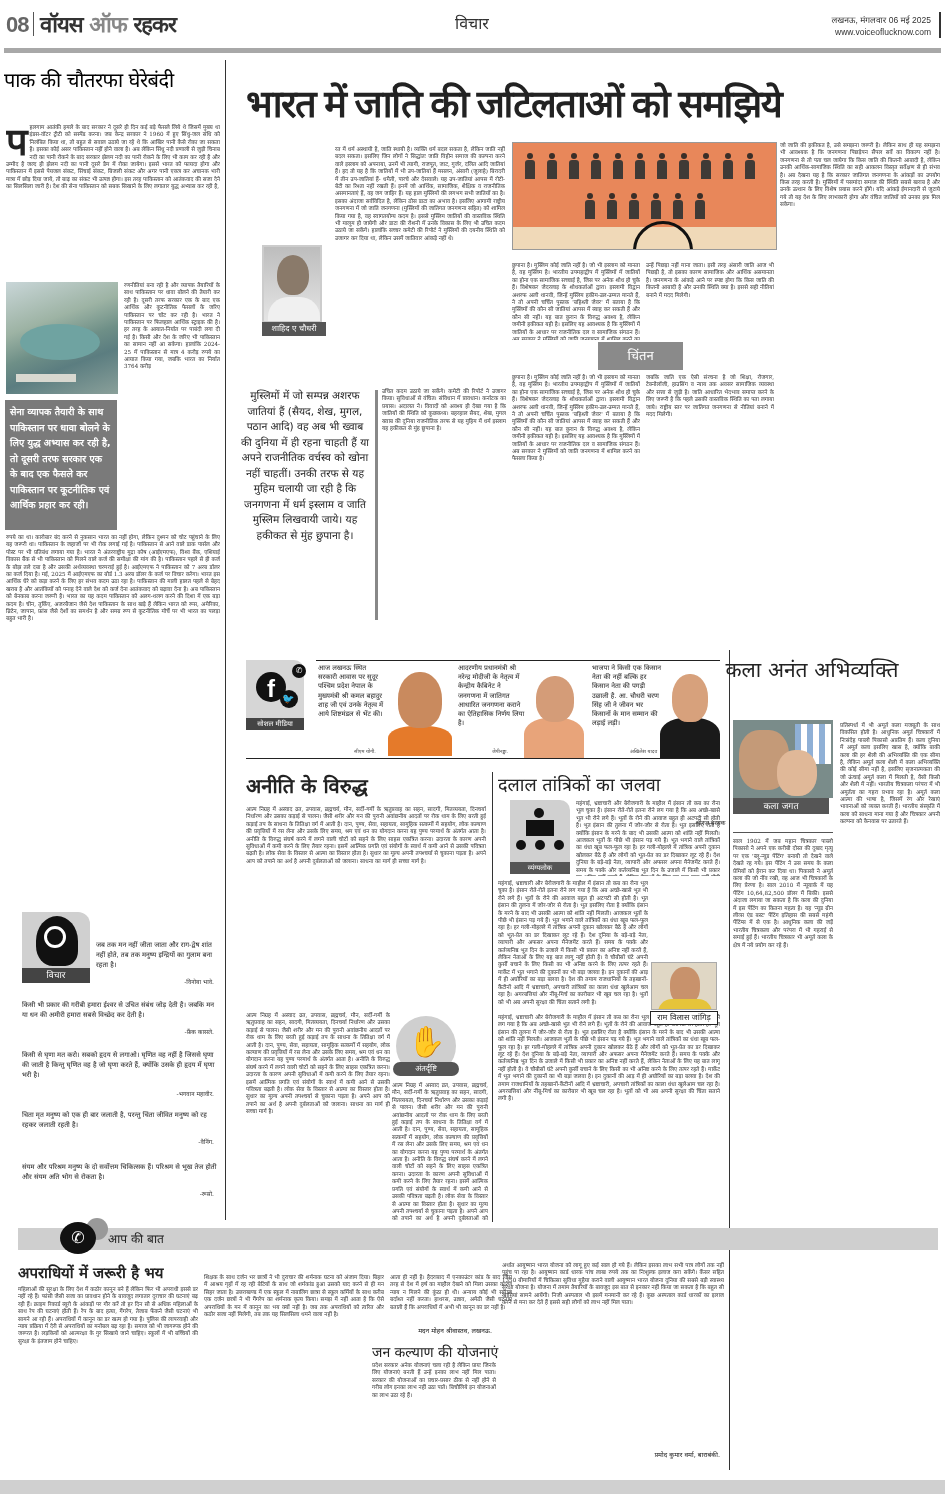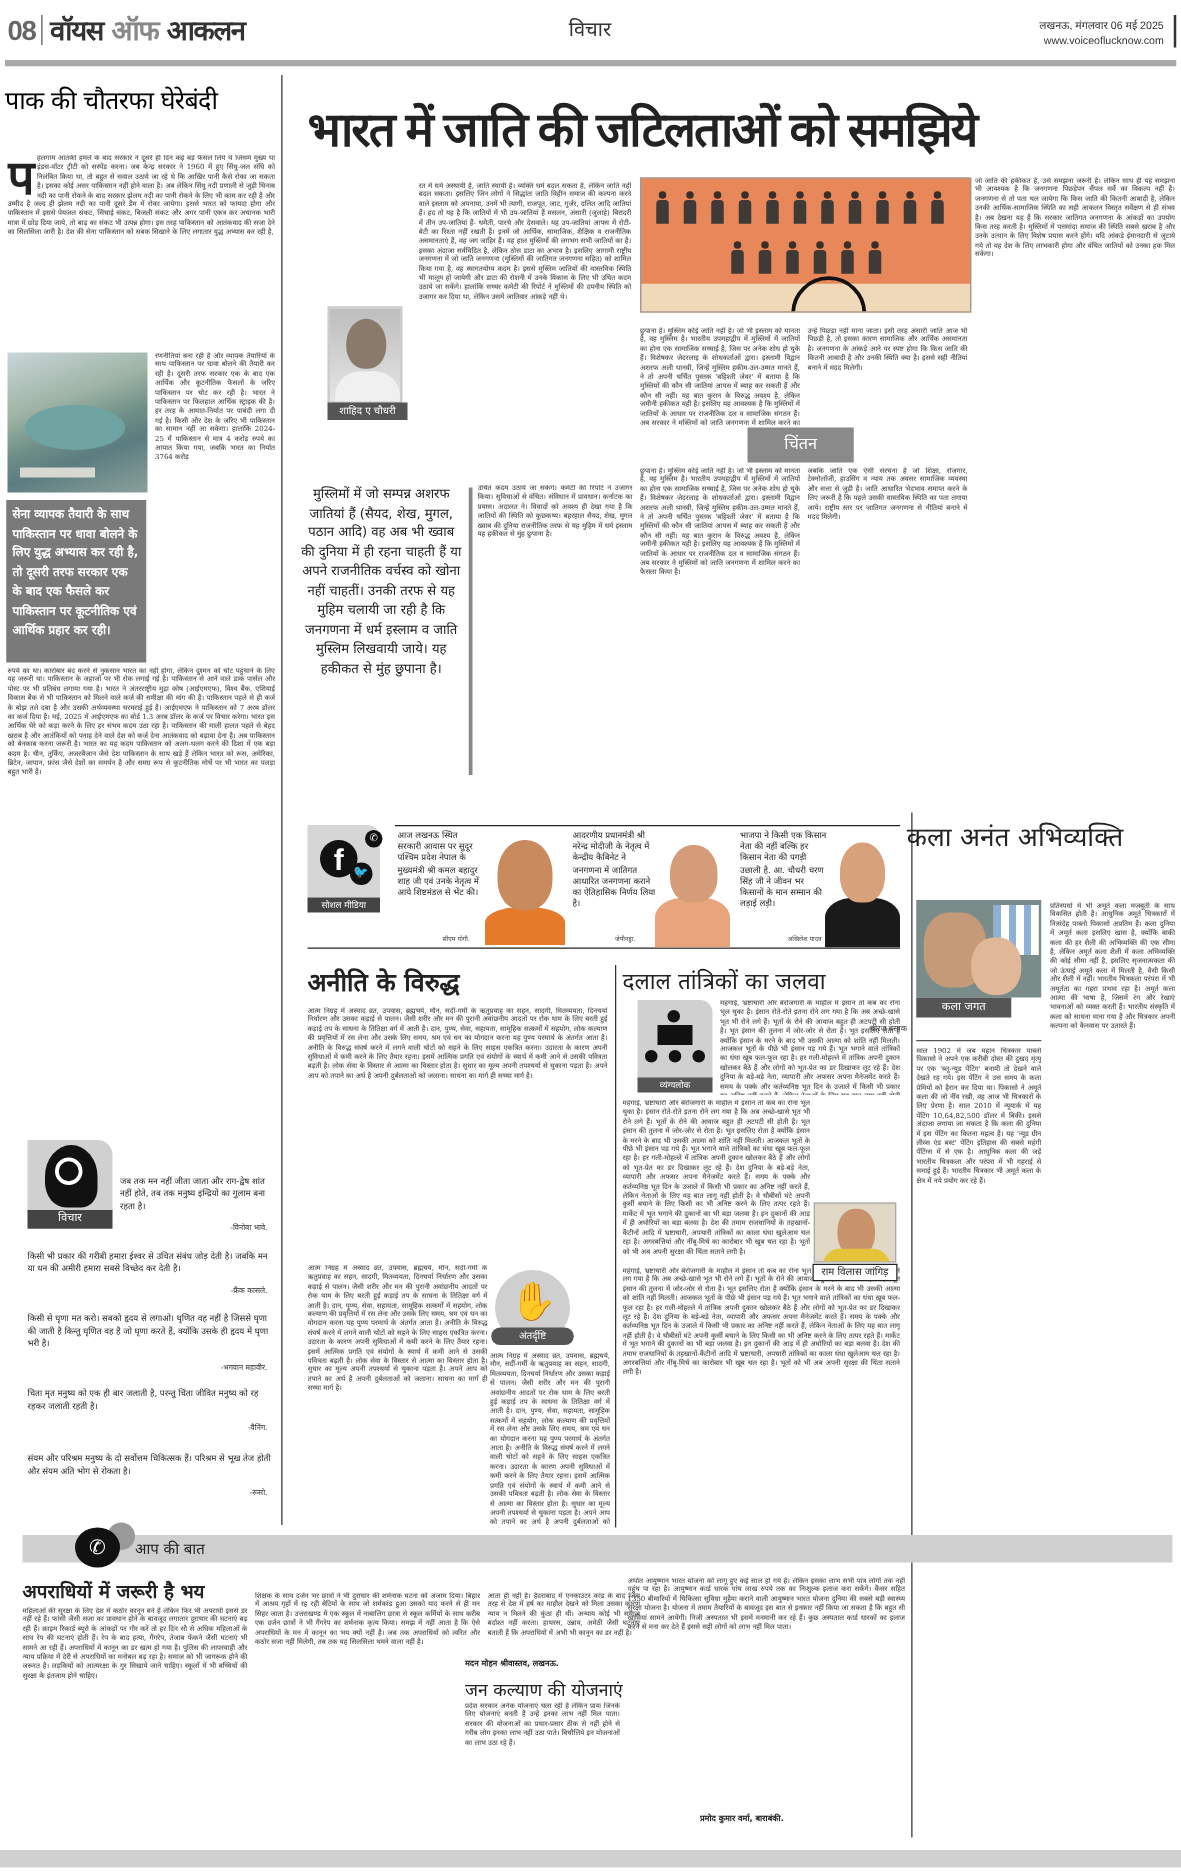--- a/index.html
+++ b/index.html
@@ -37,21 +37,21 @@
 .wa{left:292px;top:664px;width:14px;height:14px;border-radius:50%;background:#111;color:#fff;font-size:8px;text-align:center;line-height:14px}
 .soc-rule{left:316px;top:660px;width:404px;height:1px;background:#222}
 .soc-rule2{left:246px;top:758px;width:474px;height:1px;background:#222}
 .soc-text{font-size:6.8px;line-height:9.2px;font-family:"DejaVu Sans",sans-serif;color:#222}
 .soc-sig{font-size:5px;color:#444;font-family:"DejaVu Sans",sans-serif}
 .portrait{position:absolute;overflow:hidden}
 .portrait .f{position:absolute;border-radius:48% 48% 42% 42%;background:#c58a62}
 .portrait .c{position:absolute;bottom:0;border-radius:40% 40% 0 0}
 .art-title{left:712px;top:655px;width:200px;font-family:"DejaVu Sans",sans-serif;font-size:21px;line-height:30px;text-align:center;color:#222}
 .art-img{left:733px;top:720px;width:100px;height:78px;background:#7a8c8a;overflow:hidden}
-.art-label{left:733px;top:798px;width:76px;height:16px;background:#555;color:#fff;font-family:"DejaVu Sans",sans-serif;font-size:9px;text-align:center;line-height:16px}
+.art-label{left:733px;top:798px;width:96px;height:16px;background:#555;color:#fff;font-family:"DejaVu Sans",sans-serif;font-size:9px;text-align:center;line-height:16px}
 .art-author{left:696px;top:818px;font-size:6.5px;font-family:Liberation Serif, serif;color:#333}
 .h2{font-family:"DejaVu Sans",sans-serif;font-weight:bold;font-size:20px;color:#222;white-space:nowrap}
 .h2l{font-family:"DejaVu Sans",sans-serif;font-size:18px;color:#222;white-space:nowrap}
 .vyang-box{left:510px;top:800px;width:60px;height:64px;background:#d0d0d0;border-radius:0 10px 0 0}
 .vyang-label{left:510px;top:862px;width:60px;height:12px;background:#555;color:#fff;font-family:"DejaVu Sans",sans-serif;font-size:7px;text-align:center;line-height:12px}
 .antar-circle{left:396px;top:1016px;width:60px;height:60px;border-radius:50%;background:#cfcfcf}
 .antar-label{left:393px;top:1062px;width:66px;height:14px;border-radius:7px;background:#555;color:#fff;font-family:"DejaVu Sans",sans-serif;font-size:8px;text-align:center;line-height:14px}
 .hamsa{left:408px;top:1024px;font-size:30px;line-height:36px;color:#111}
 .ram-photo{left:651px;top:962px;width:66px;height:48px;background:#e0d7c5;overflow:hidden;border:1px solid #aaa}
 .ram-label{left:650px;top:1011px;width:68px;height:14px;border:1px solid #222;background:#fff;font-family:"DejaVu Sans",sans-serif;font-size:8px;text-align:center;line-height:12px;color:#222}
@@ -59,31 +59,31 @@
 .vichar-label{left:22px;top:968px;width:68px;height:15px;background:#444;color:#fff;font-family:"DejaVu Sans",sans-serif;font-size:9px;text-align:center;line-height:15px}
 .head-icon{left:36px;top:916px;width:42px;height:50px;background:#111;border-radius:50% 50% 30% 40%}
 .head-ring{left:44px;top:926px;width:22px;height:22px;border:3px solid #fff;border-radius:50%}
 .quote{font-family:"DejaVu Sans",sans-serif;font-size:6.8px;line-height:10px;color:#222}
 .qattr{font-family:"DejaVu Sans",sans-serif;font-size:6px;text-align:right;color:#333}
 .aap-bar{left:18px;top:1228px;width:920px;height:22px;background:#cfcfcf}
 .aap-icon{left:60px;top:1222px;width:36px;height:32px;border-radius:50%;background:#111;color:#fff;font-size:16px;text-align:center;line-height:32px}
 .aap-bubble{left:86px;top:1218px;width:22px;height:22px;border-radius:50%;background:#999}
 .aap-title{left:108px;top:1230px;font-family:"DejaVu Sans",sans-serif;font-size:12px;color:#222}
 .bottom-bar{left:0;top:1480px;width:945px;height:14px;background:#d0d0d0}
-.sig{font-family:"DejaVu Sans",sans-serif;font-weight:bold;font-size:6.5px;color:#222}
+.sig{font-family:"DejaVu Sans",sans-serif;font-weight:normal;font-size:6.5px;text-align:right;color:#222}
 </style>
 </head>
 <body>
 
 <div class="abs head-num">08</div>
 <div class="abs head-sep"></div>
 <div class="abs head-name">
   <span>वॉयस</span>
   <span class="grey">ऑफ</span>
-  <span>आकलन</span>
+  <span>रहकर</span>
 </div>
 <div class="abs head-section">विचार</div>
 <div class="abs head-date">
   <div>लखनऊ, मंगलवार 06 मई 2025</div>
   <div>www.voiceoflucknow.com</div>
 </div>
 <div class="abs head-vbar"></div>
 <div class="abs rule"></div>
 
 <div class="abs vdiv" style="left:225px;top:60px;height:1160px"></div>

